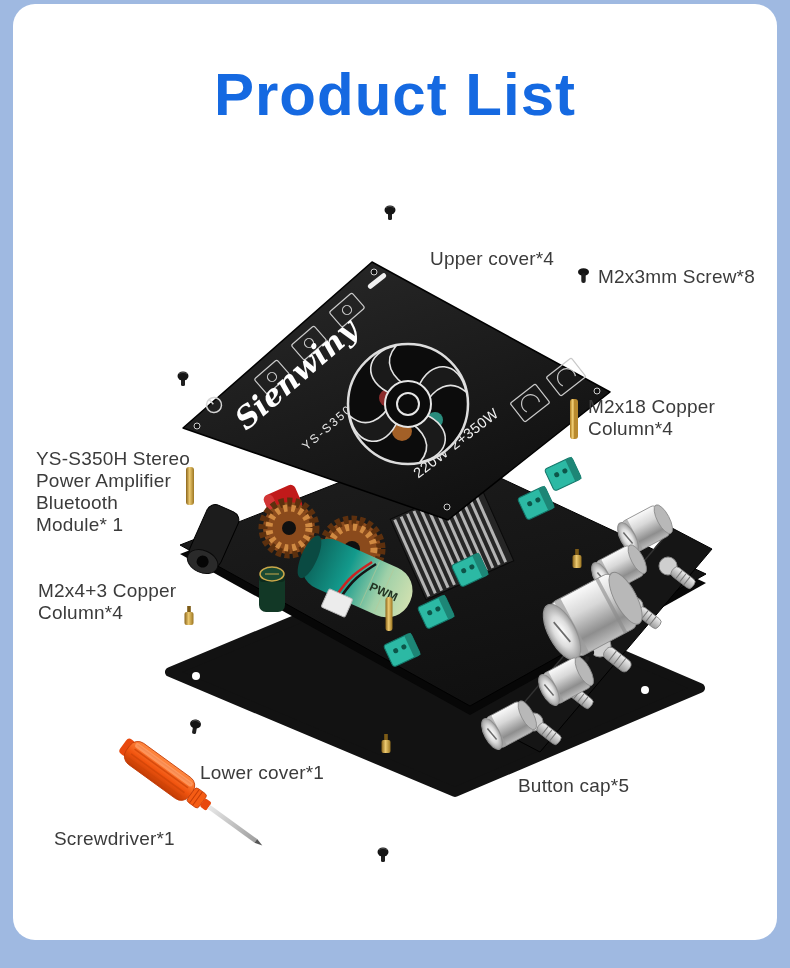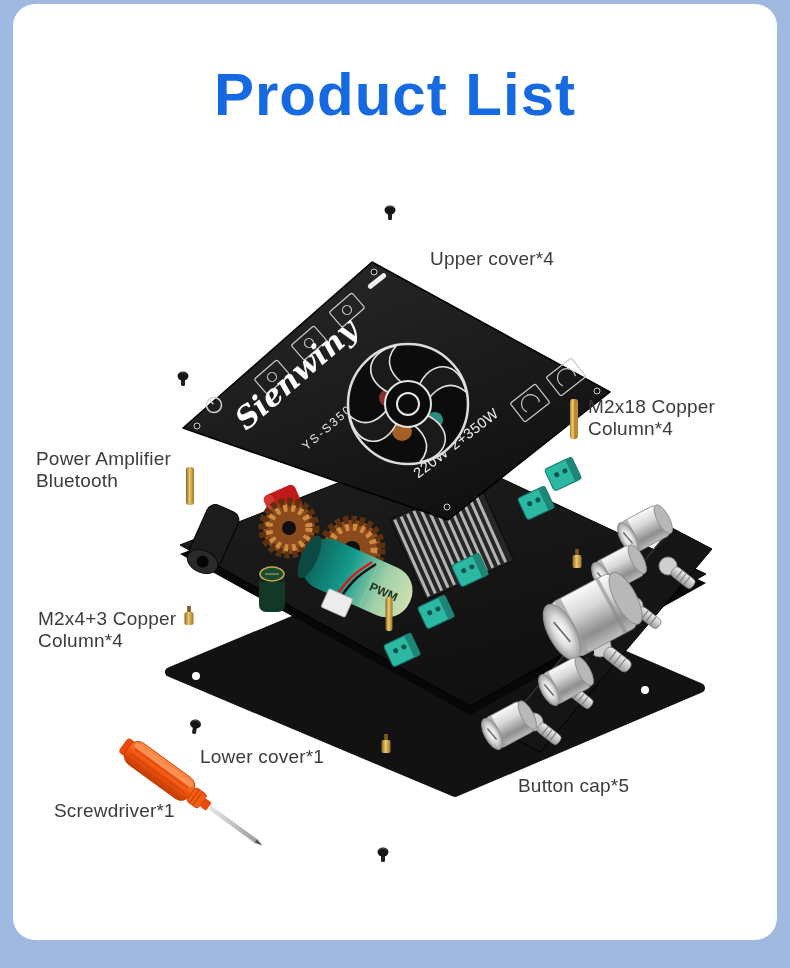--- a/index.html
+++ b/index.html
@@ -431,48 +431,57 @@
         <rect x="92" y="-5" width="8" height="10" rx="2" fill="#e8490e"></rect>
         <rect x="100" y="-2.3" width="58" height="4.6" fill="url(#gShaftH)"></rect>
         <polygon points="158,-2.3 166,0 158,2.3" fill="#555555"></polygon>
       </g>
     </svg>
 
     <div class="part-label" style="left:417px;top:244px;">
       <span>Upper cover*4</span>
     </div>
 
+    <div class="part-label label-row" style="left:564px;top:262px;">
+      <svg class="icon-box" width="13" height="18" viewBox="0 0 13 18">
+        <ellipse cx="6.5" cy="4" rx="5.5" ry="3.8" fill="#151515"></ellipse>
+        <rect x="4.3" y="5" width="4.4" height="10" rx="2" fill="#1f1f1f"></rect>
+      </svg>
+      <span>M2x3mm Screw*8</span>
+    </div>
 
     <div class="part-label label-row-top" style="left:556px;top:392px;">
       <svg class="icon-box" width="10" height="42" viewBox="0 0 10 42" style="margin-top:2px;">
         <rect x="1" y="1" width="8" height="40" rx="3" fill="#b98a2e"></rect>
         <rect x="2.5" y="1" width="2.2" height="40" rx="1" fill="#ecc970"></rect>
       </svg>
       <div>
         <div>M2x18 Copper</div>
         <div>Column*4</div>
       </div>
     </div>
 
     <div class="part-label" style="left:23px;top:444px;">
+      <div>YS-S350H Stereo</div>
       <div>Power Amplifier</div>
       <div>Bluetooth</div>
-    </div>
-
-    <div class="part-label" style="left:25px;top:576px;margin-top:28px;">
+      <div>Module* 1</div>
+    </div>
+
+    <div class="part-label" style="left:25px;top:576px;">
       <div>M2x4+3 Copper</div>
       <div>Column*4</div>
     </div>
 
     <div class="part-label" style="left:505px;top:771px;">
       <span>Button cap*5</span>
     </div>
 
-    <div class="part-label" style="left:187px;top:742px;">
+    <div class="part-label" style="left:187px;top:758px;">
       <span>Lower cover*1</span>
     </div>
 
-    <div class="part-label" style="left:41px;top:796px;">
+    <div class="part-label" style="left:41px;top:824px;">
       <span>Screwdriver*1</span>
     </div>
 
   </div>
 </div>
 
 </body></html>

